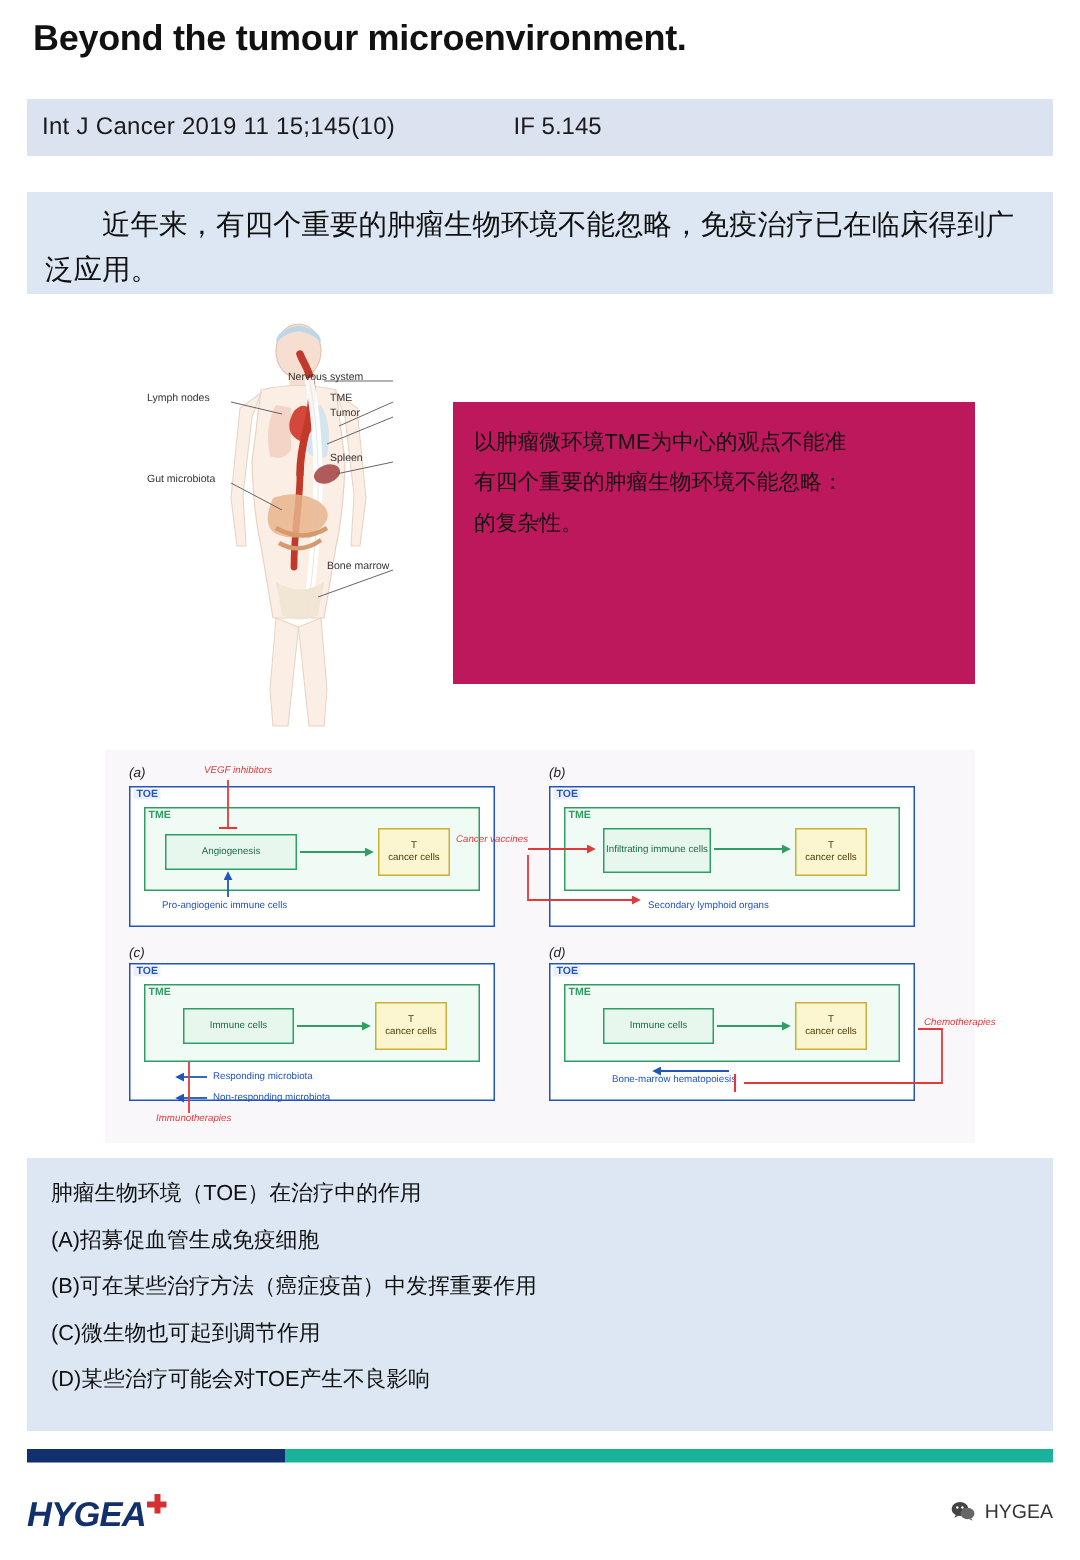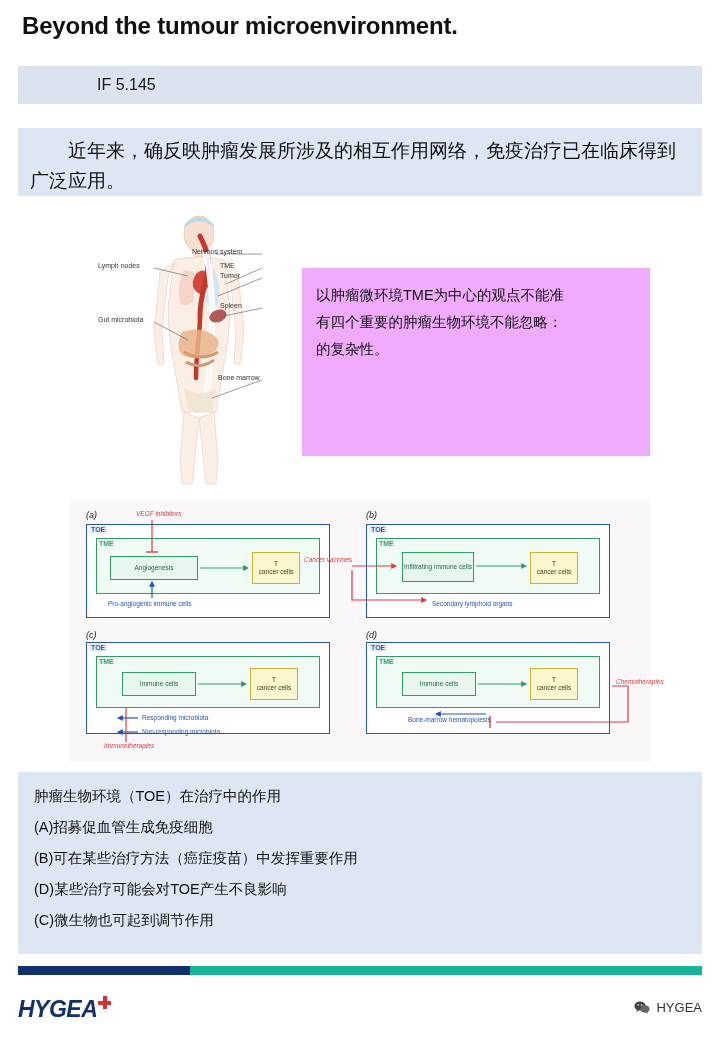--- a/index.html
+++ b/index.html
@@ -74,21 +74,21 @@
     font-size: 7px;
     color: #333;
     white-space: nowrap;
   }
 
   
   .tme-box {
     position: absolute;
     left: 302px; top: 268px;
     width: 348px; height: 188px;
-    background: #f0abfc;
+    background: #be185d;
     padding: 14px 14px 0 14px;
   }
   .tme-box p {
     margin: 0;
     font-size: 14.5px;
     line-height: 27px;
     color: #111;
   }
 
   
@@ -246,25 +246,26 @@
   }
 </style>
 </head>
 <body>
 
 <div class="slide">
 
   <div class="title">Beyond the tumour microenvironment.</div>
 
   <div class="journal-bar">
+    <span class="journal-citation">Int J Cancer 2019 11 15;145(10)</span>
     <span class="journal-if">IF 5.145</span>
   </div>
 
   <div class="intro-box">
-    <div class="intro-text">近年来，确反映肿瘤发展所涉及的相互作用网络，免疫治疗已在临床得到广泛应用。</div>
+    <div class="intro-text">近年来，有四个重要的肿瘤生物环境不能忽略，免疫治疗已在临床得到广泛应用。</div>
   </div>
 
   <div class="body-fig">
     <svg class="body-svg" width="210" height="278" viewBox="0 0 210 278">
 
       <ellipse cx="103" cy="22" rx="15" ry="18" fill="#f6ded0" stroke="#e0c4b2" stroke-width="0.8"></ellipse>
       <path d="M88 16 Q103 2 118 16 Q118 8 103 5 Q88 8 88 16 Z" fill="#bcd8e8"></path>
 
       <rect x="97" y="38" width="12" height="9" fill="#f6ded0"></rect>
 
@@ -435,22 +436,22 @@
         <path d="M246 56 L262 56 L262 92 L130 92" stroke="#e03a3a" stroke-width="1.2" fill="none"></path>
         <line x1="124" y1="86" x2="124" y2="98" stroke="#e03a3a" stroke-width="1.4"></line>
       </svg>
     </div>
   </div>
 
   <div class="concl-box">
     <p>肿瘤生物环境（TOE）在治疗中的作用</p>
     <p>(A)招募促血管生成免疫细胞</p>
     <p>(B)可在某些治疗方法（癌症疫苗）中发挥重要作用</p>
+    <p>(C)微生物也可起到调节作用</p>
     <p>(D)某些治疗可能会对TOE产生不良影响</p>
-    <p>(C)微生物也可起到调节作用</p>
   </div>
 
   <div class="footer-bar-left"></div>
   <div class="footer-bar-right"></div>
 
   <div class="logo-left">
     <span class="logo-text">HYGEA</span>
     <span class="logo-cross"></span>
   </div>
 

